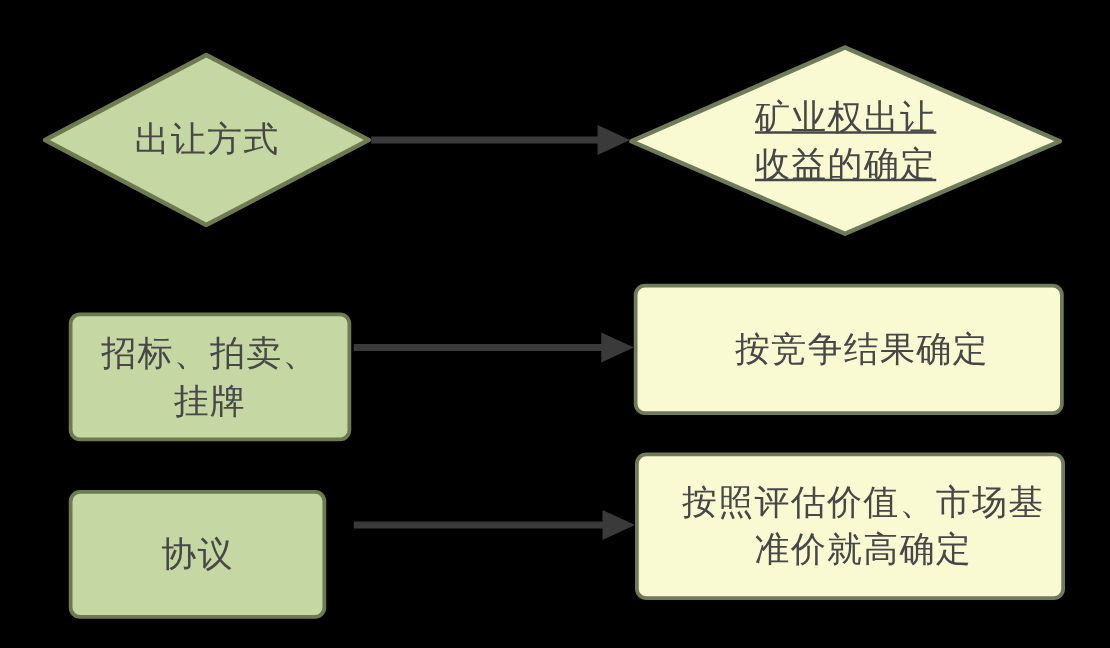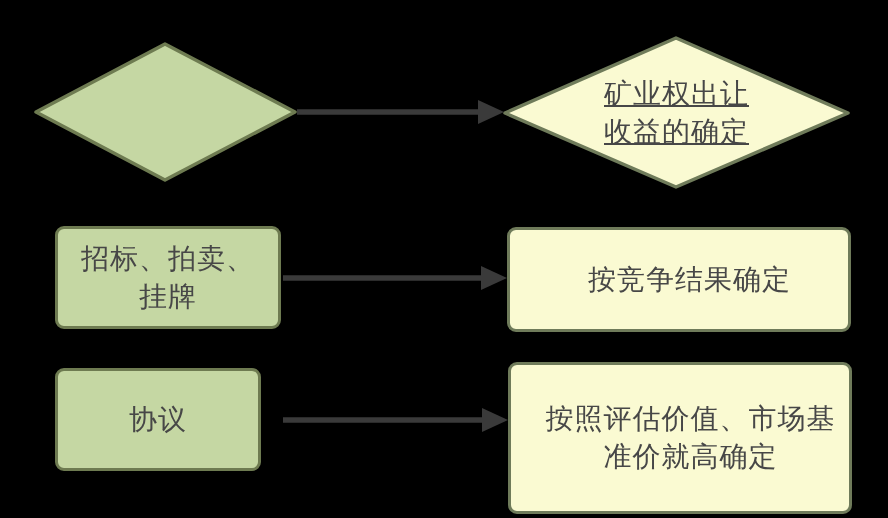--- a/index.html
+++ b/index.html
@@ -66,20 +66,21 @@
     color: var(--text_color, #474747);
     font-size: 28px;
     font-weight: 500;
     line-height: 1.34;
     white-space: pre-line;
     letter-spacing: 1px;
   }
   .box-green {
     background: var(--green_fill, #c5d7a3);
     border: 3.5px solid var(--green_border, #6e7b51);
+    margin-top: 24px;
   }
   .box-yellow {
     background: var(--yellow_fill, #fafad2);
     border: 3.5px solid var(--yellow_border, #6f7b5a);
     padding-left: 21px;
   }
 </style>
 </head>
 <body>
 
@@ -100,27 +101,28 @@
       <line class="arrow-shaft" x1="283" y1="278" x2="485" y2="278"></line>
       <polygon class="arrow-head" points="507,278 481,266 481,290"></polygon>
     </g>
 
     <g>
       <line class="arrow-shaft" x1="283" y1="420" x2="486" y2="420"></line>
       <polygon class="arrow-head" points="508,420 482,408 482,432"></polygon>
     </g>
   </svg>
 
+  <div class="node-label" style="left:36px; top:44px; width:259px; height:136px;">出让方式</div>
 
   <div class="node-label" style="left:505px; top:38px; width:343px; height:149px;text-decoration:underline;">矿业权出让
 收益的确定</div>
 
   <div class="box box-green" style="left:55px; top:226px; width:226px; height:103px;">招标、拍卖、
 挂牌</div>
 
   <div class="box box-yellow" style="left:507px; top:227px; width:344px; height:105px;">按竞争结果确定</div>
 
   <div class="box box-green" style="left:55px; top:368px; width:206px; height:103px;">协议</div>
 
-  <div class="box box-yellow" style="left:508px; top:362px; width:344px; height:152px;">按照评估价值、市场基
+  <div class="box box-yellow" style="left:508px; top:362px; width:344px; height:118px;">按照评估价值、市场基
 准价就高确定</div>
 
 </div>
 
 </body></html>

